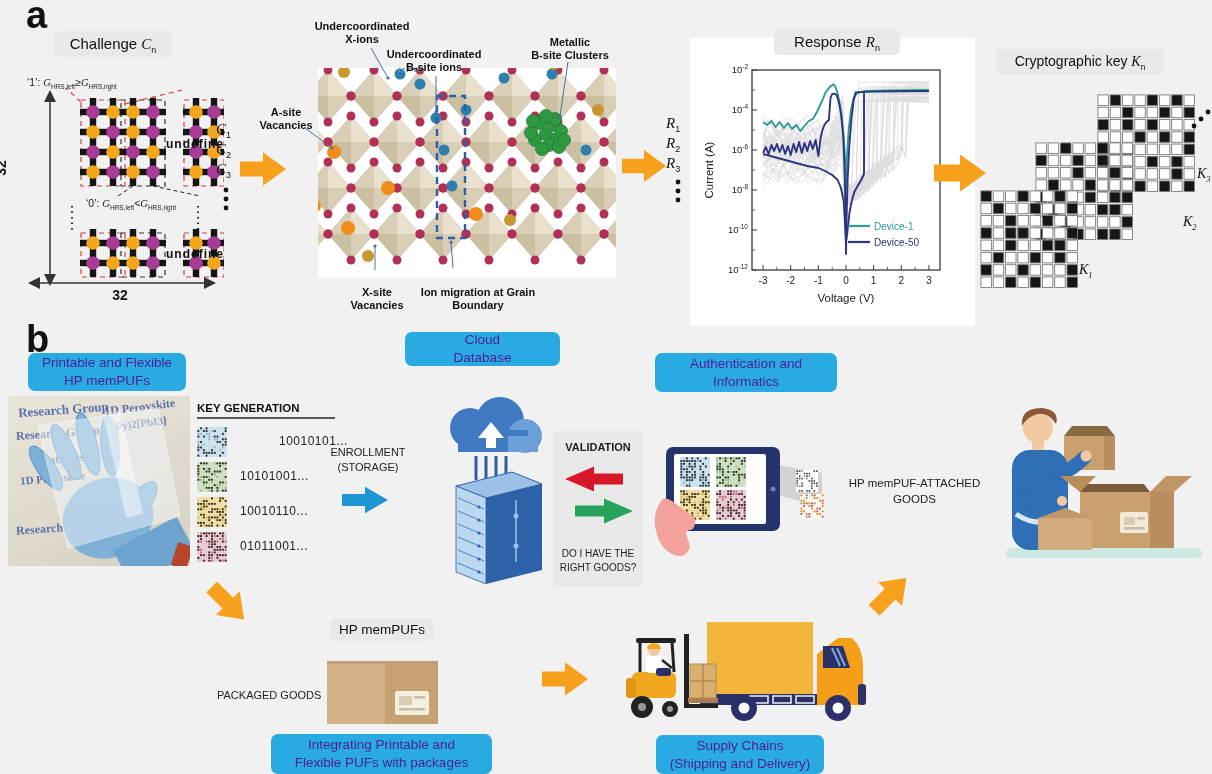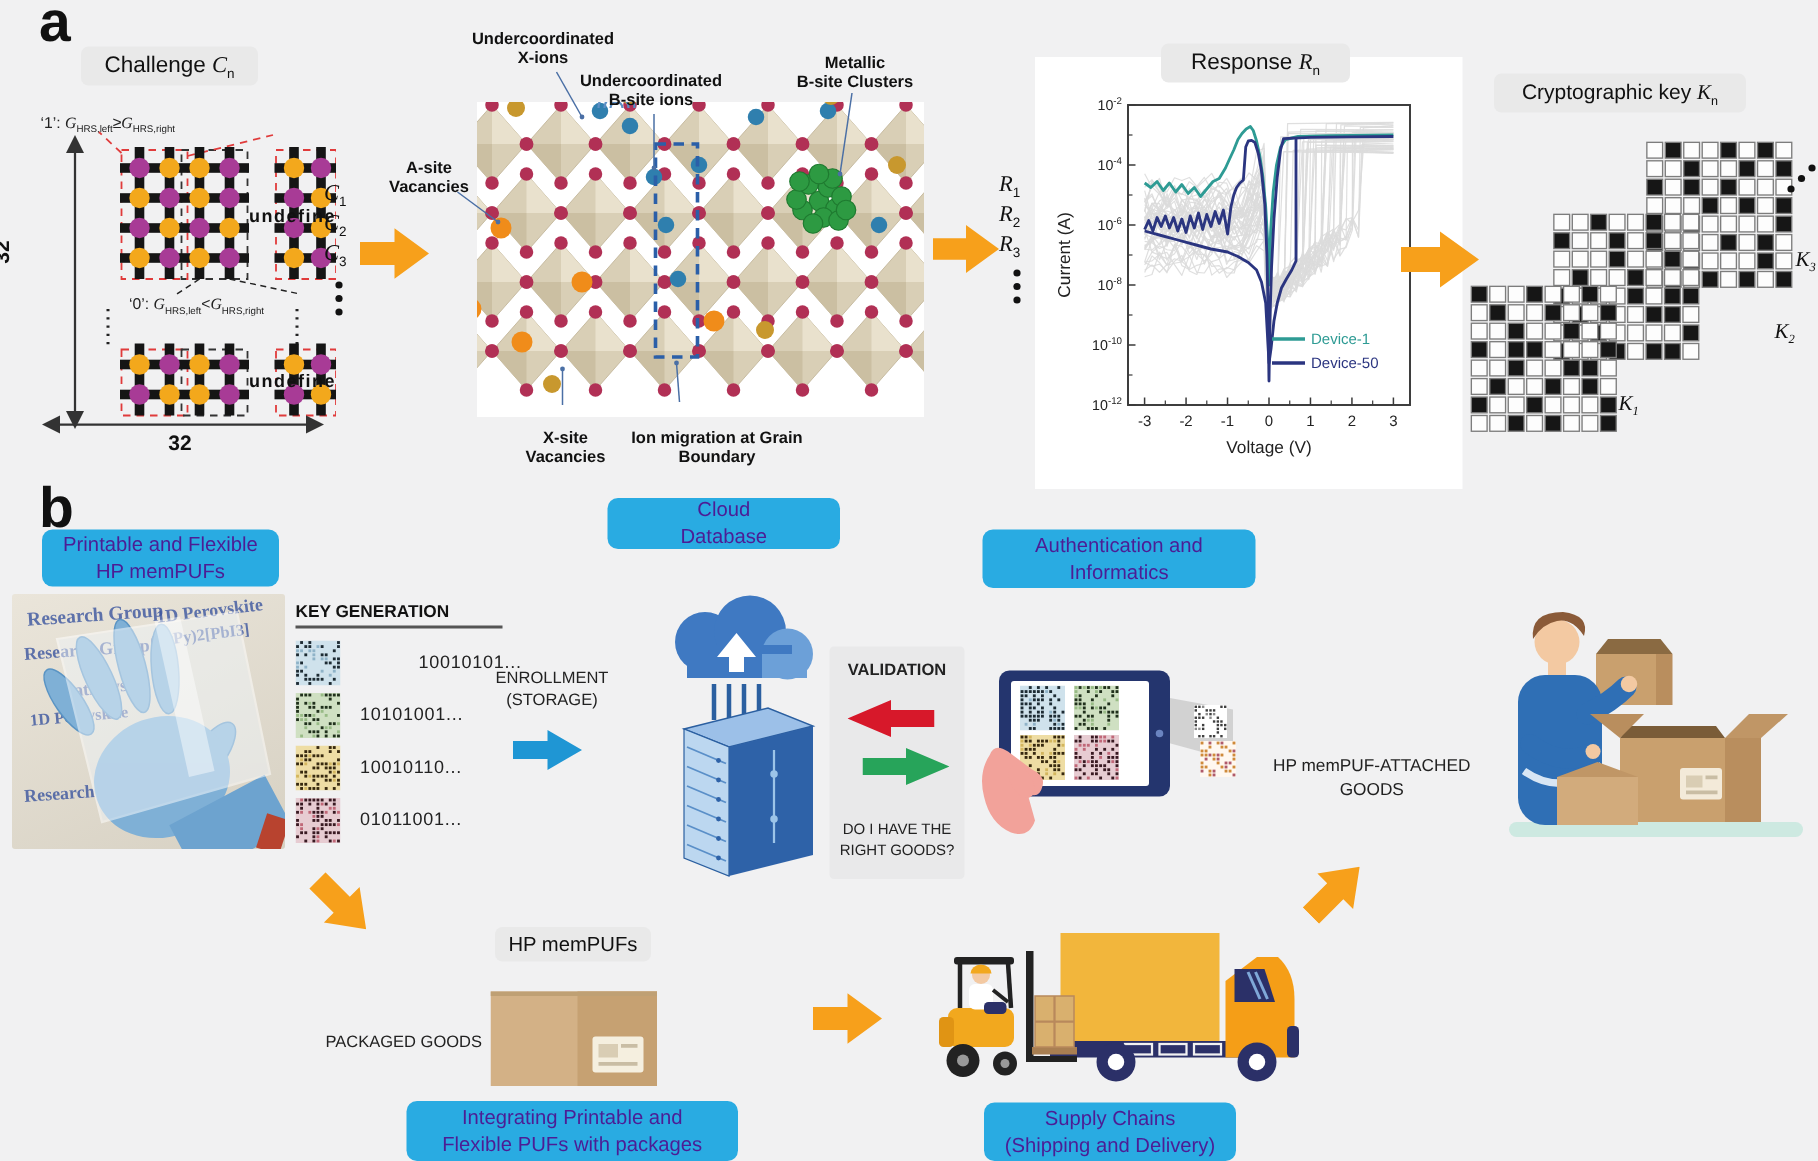--- a/index.html
+++ b/index.html
@@ -1482,21 +1482,21 @@
         <rect x="19.1" y="19.1" width="1.9" height="1.9" fill="#cf8a3a"></rect>
         <rect x="21.7" y="0.4" width="1.9" height="1.9" fill="#cf8a3a"></rect>
         <rect x="21.7" y="5.7" width="1.9" height="1.9" fill="#b05a6a"></rect>
         <rect x="21.7" y="8.4" width="1.9" height="1.9" fill="#cf8a3a"></rect>
         <rect x="21.7" y="11.1" width="1.9" height="1.9" fill="#cf8a3a"></rect>
         <rect x="21.7" y="16.4" width="1.9" height="1.9" fill="#cf8a3a"></rect>
         <rect x="21.7" y="21.7" width="1.9" height="1.9" fill="#b05a6a"></rect>
       </svg>
   </svg>
 
-  <div class="smalltext" style="left:842px;top:476px;width:145px;font-size:11.5px;margin-top:28px;">HP memPUF-ATTACHED
+  <div class="smalltext" style="left:842px;top:476px;width:145px;font-size:11.5px;">HP memPUF-ATTACHED
 GOODS</div>
 
   <svg id="worker" class="abs" style="left:996px;top:396px;" width="212" height="172">
     <rect x="10" y="152" width="196" height="10" rx="5" fill="#cde9e1"></rect>
     <g>
       <rect x="68" y="40" width="40" height="34" fill="#c9a06e"></rect>
       <rect x="108" y="40" width="11" height="34" fill="#b98e5e"></rect>
       <polygon points="68,40 119,40 111,30 76,30" fill="#8a6a42"></polygon>
     </g>
     <circle cx="42" cy="32" r="15" fill="#f3c9a2"></circle>

